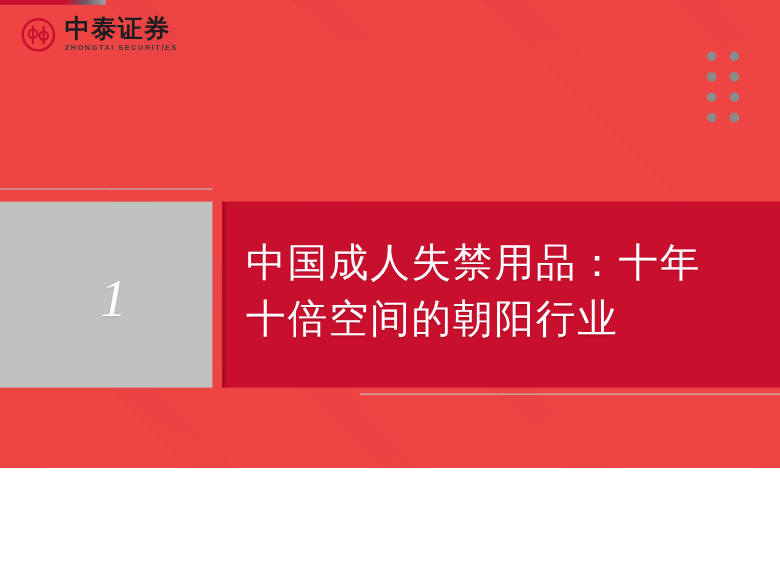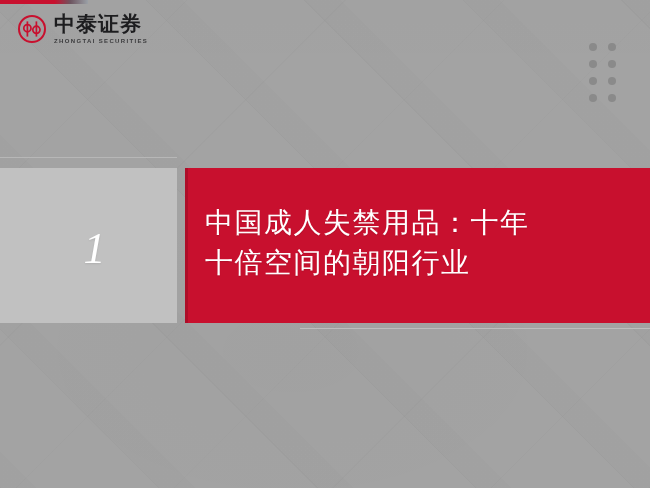--- a/index.html
+++ b/index.html
@@ -4,23 +4,23 @@
 <style>
   html, body {
     margin: 0;
     padding: 0;
     background: #ffffff;
   }
 
   #slide {
     position: relative;
     width: 650px;
-    height: 488px;
+    height: 390px;
     overflow: hidden;
-    background: #a3a3a3;
+    background: #ef4444;
     font-family: "Liberation Sans", sans-serif;
   }
 
   
   .bg-texture {
     position: absolute;
     inset: 0;
     background-image:
       repeating-linear-gradient(45deg,
         rgba(0,0,0,0.016) 0px,
@@ -160,21 +160,21 @@
   }
   .title-block::before {
     content: "";
     position: absolute;
     left: 0; top: 0; bottom: 0;
     width: 3px;
     background: rgba(0,0,0,0.13);
   }
   .title-text {
     font-family: "DejaVu Serif", "Liberation Serif", serif;
-    font-size: 28px;
+    font-size: 33px;
     font-weight: 400;
     color: #ffffff;
     line-height: 1.42;
     letter-spacing: 1.5px;
     padding-left: 20px;
     padding-bottom: 6px;
     white-space: pre-line;
     text-shadow: 0 1px 1px rgba(0,0,0,0.12);
   }
 

